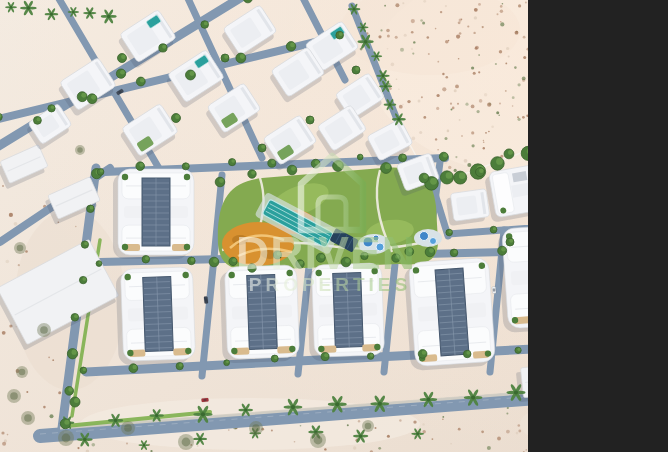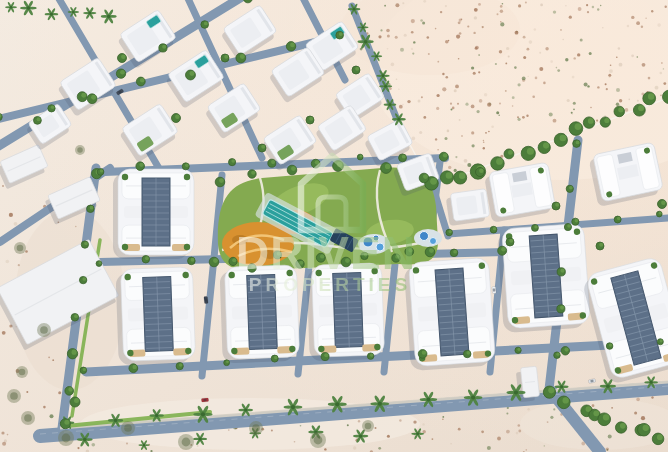--- a/index.html
+++ b/index.html
@@ -1,16 +1,16 @@
 <!DOCTYPE html>
 <html><head>
 <meta charset="utf-8">
 <style>
   html,body{margin:0;padding:0;background:#222;}
-  .stage{position:relative;width:668px;height:452px;overflow:hidden;
+  .stage{position:relative;width:528px;height:452px;overflow:hidden;
          font-family:"Liberation Sans",sans-serif;}
   .stage svg{position:absolute;inset:0;display:block;}
   .wm-big{font-family:"Liberation Sans",sans-serif;font-weight:bold;font-size:46px;
           letter-spacing:1px;text-anchor:middle;}
   .wm-small{font-family:"Liberation Sans",sans-serif;font-weight:bold;font-size:19px;
           letter-spacing:4px;text-anchor:middle;}
 </style>
 </head>
 <body>
 

